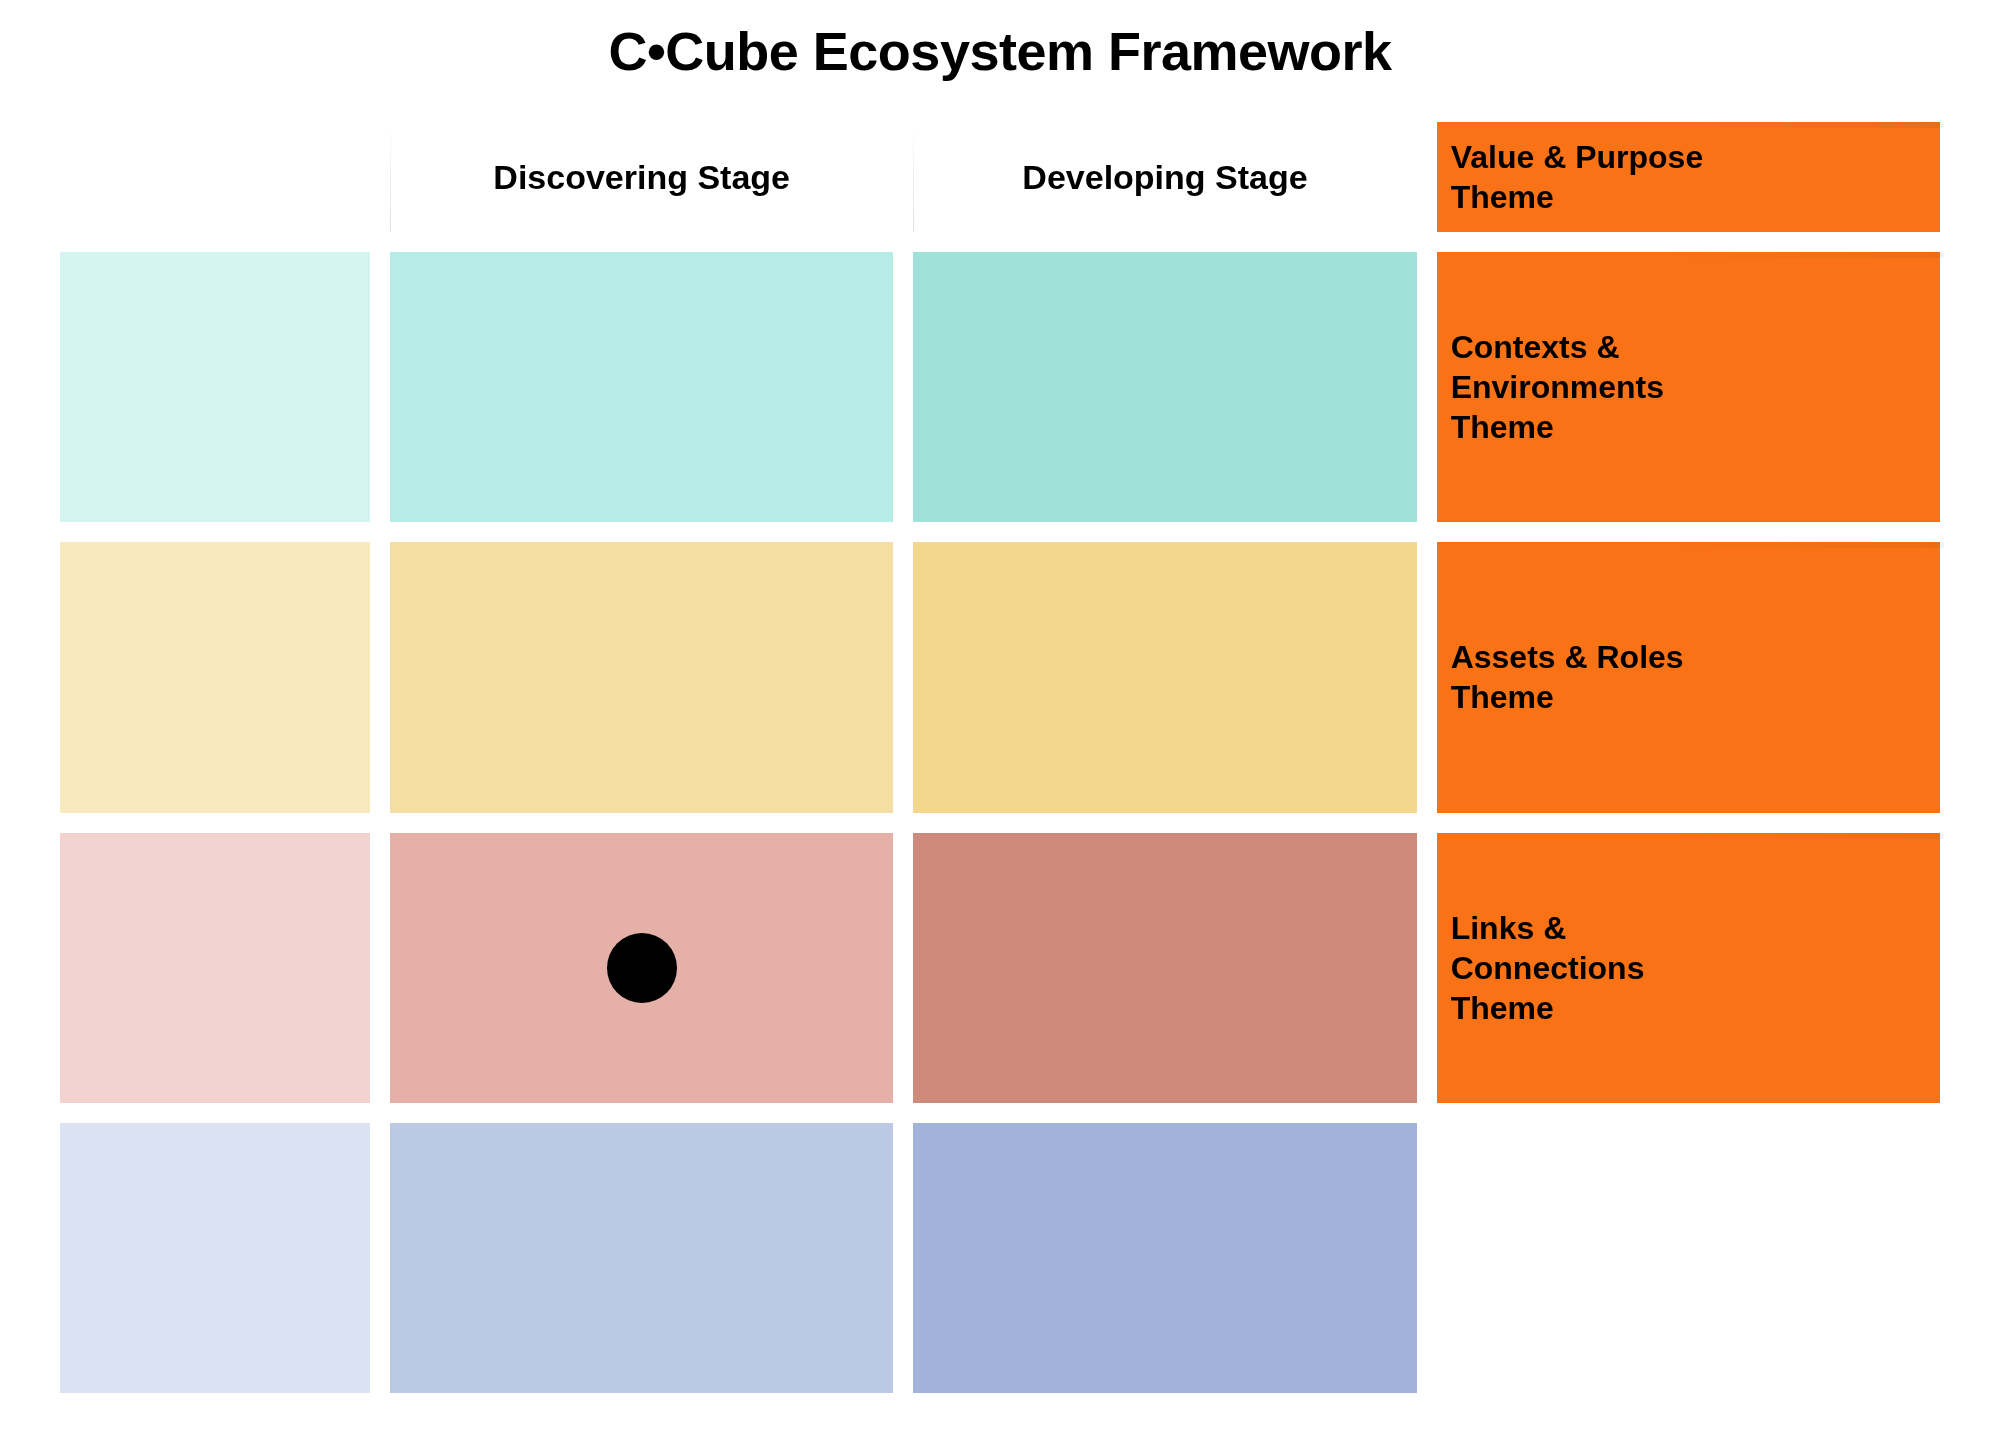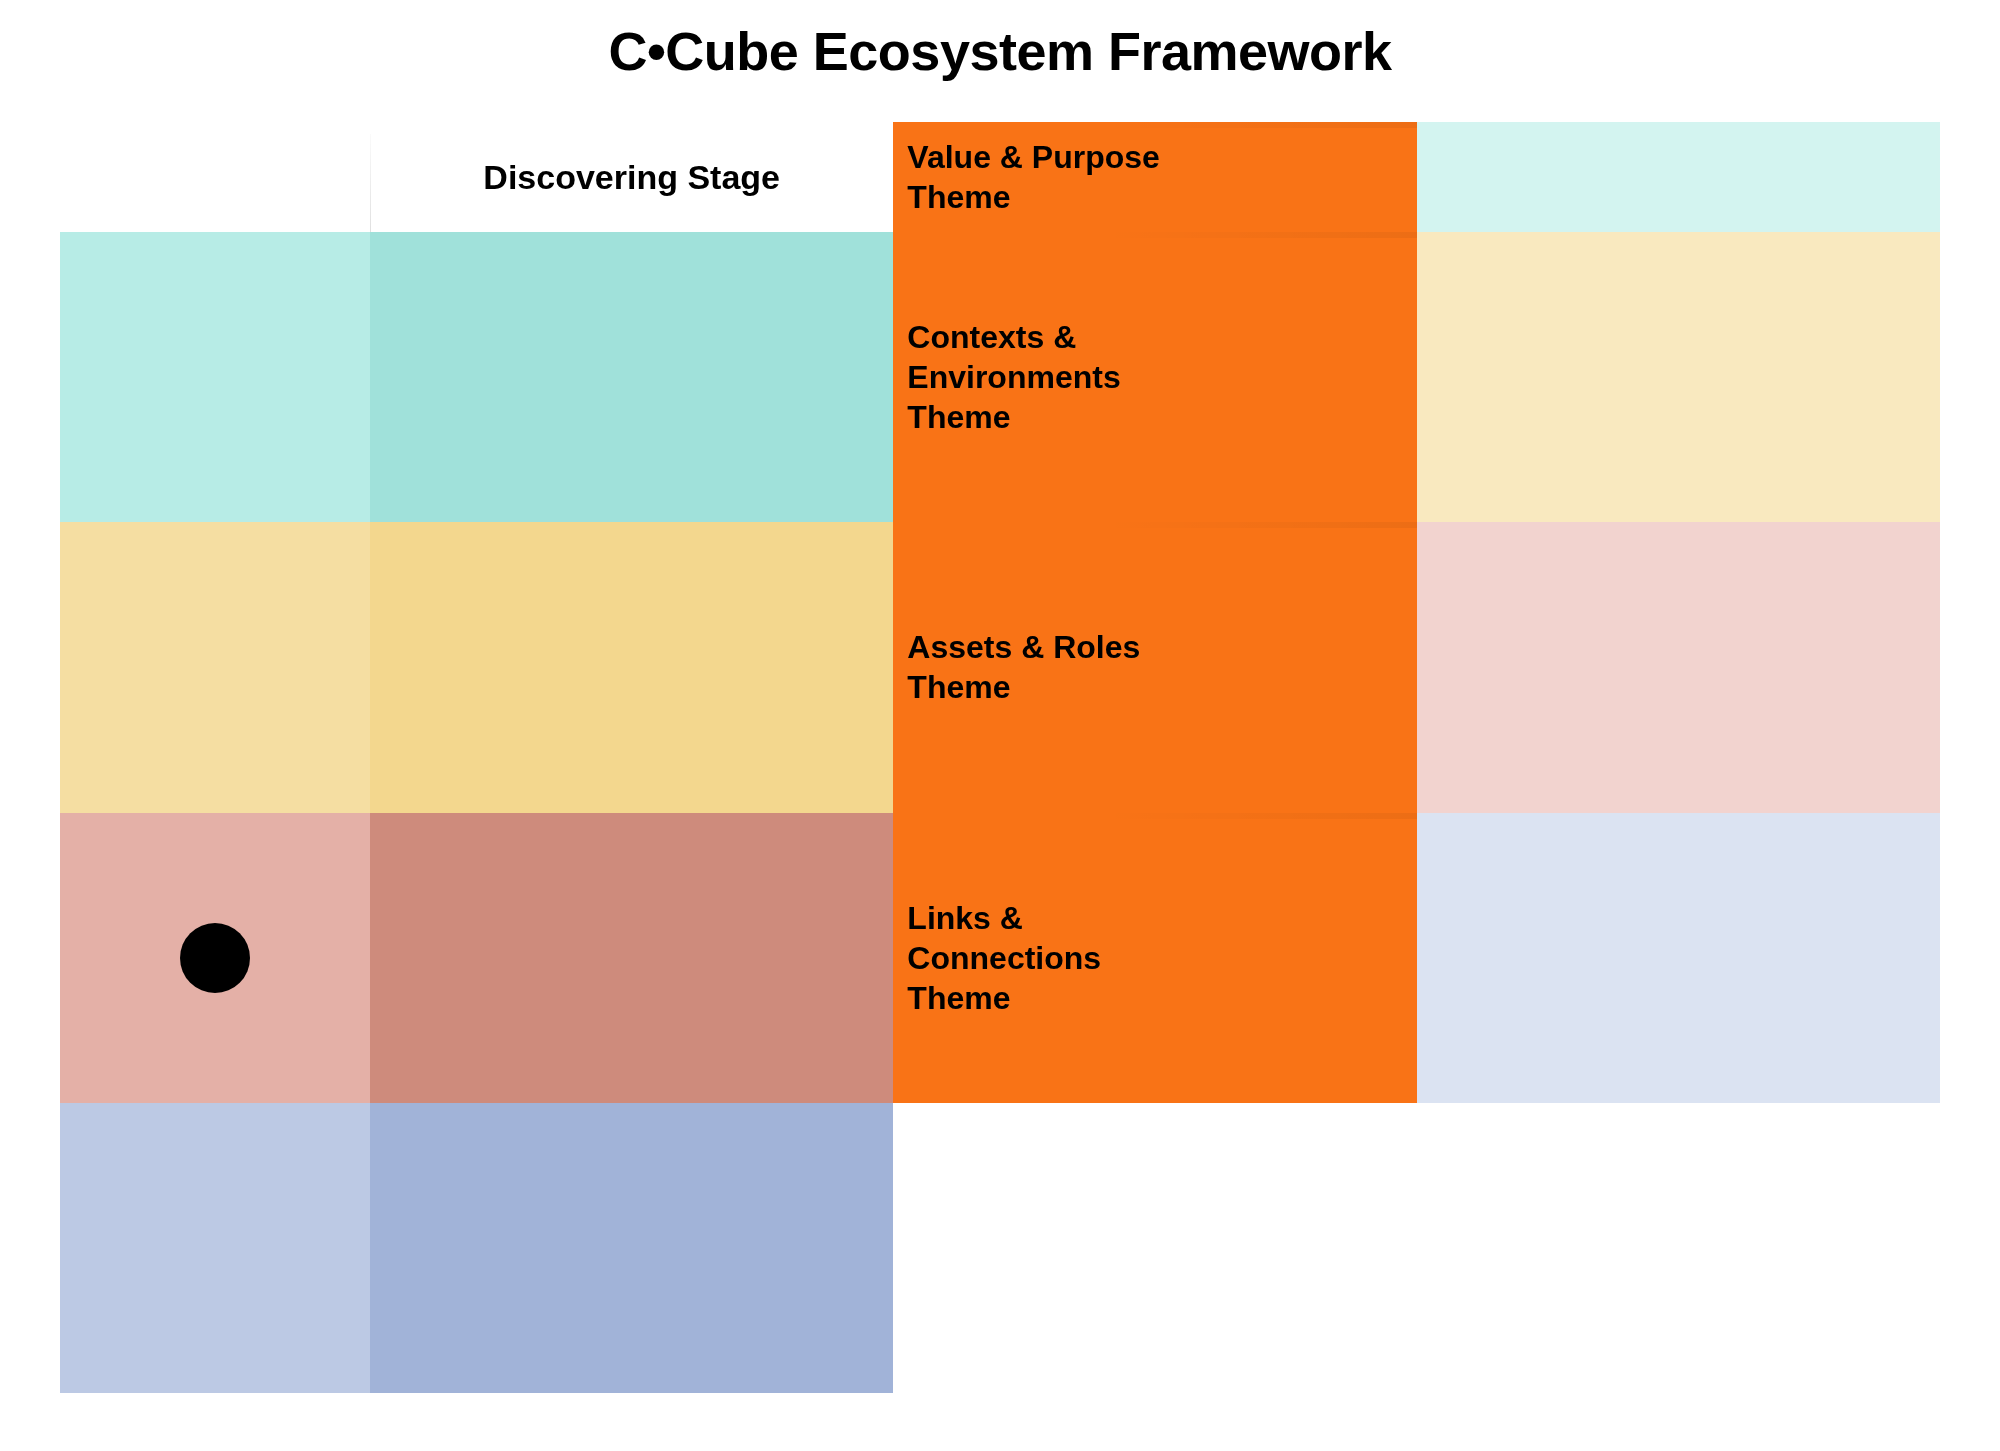--- a/index.html
+++ b/index.html
@@ -21,21 +21,21 @@
       letter-spacing: -0.5px;
       margin-bottom: 40px;
       color: #000;
     }
     .grid {
       display: grid;
       grid-template-columns: 310px 1fr 1fr 1fr;
       grid-template-rows: 110px repeat(4, 1fr);
       width: 100%;
       height: calc(100% - 120px);
-      gap: 0;
+      gap: 20px;
     }
     .col-header {
       display: flex;
       align-items: center;
       justify-content: center;
       font-size: 34px;
       font-weight: 700;
       color: #000;
       background: #ffffff;
       position: relative;
@@ -92,20 +92,21 @@
   </style>
 </head>
 <body>
 
 <h1 class="title">C•Cube Ecosystem Framework</h1>
 
 <div class="grid">
   <div class="corner"></div>
 
   <div class="col-header">Discovering Stage</div>
+  <div class="col-header">Developing Stage</div>
 
   <div class="row-header">Value &amp; Purpose
 Theme</div>
   <div class="cell" style="background:#d3f4f0"></div>
   <div class="cell" style="background:#b7ece6"></div>
   <div class="cell" style="background:#a0e1da"></div>
 
   <div class="row-header">Contexts &amp;
 Environments
 Theme</div>

